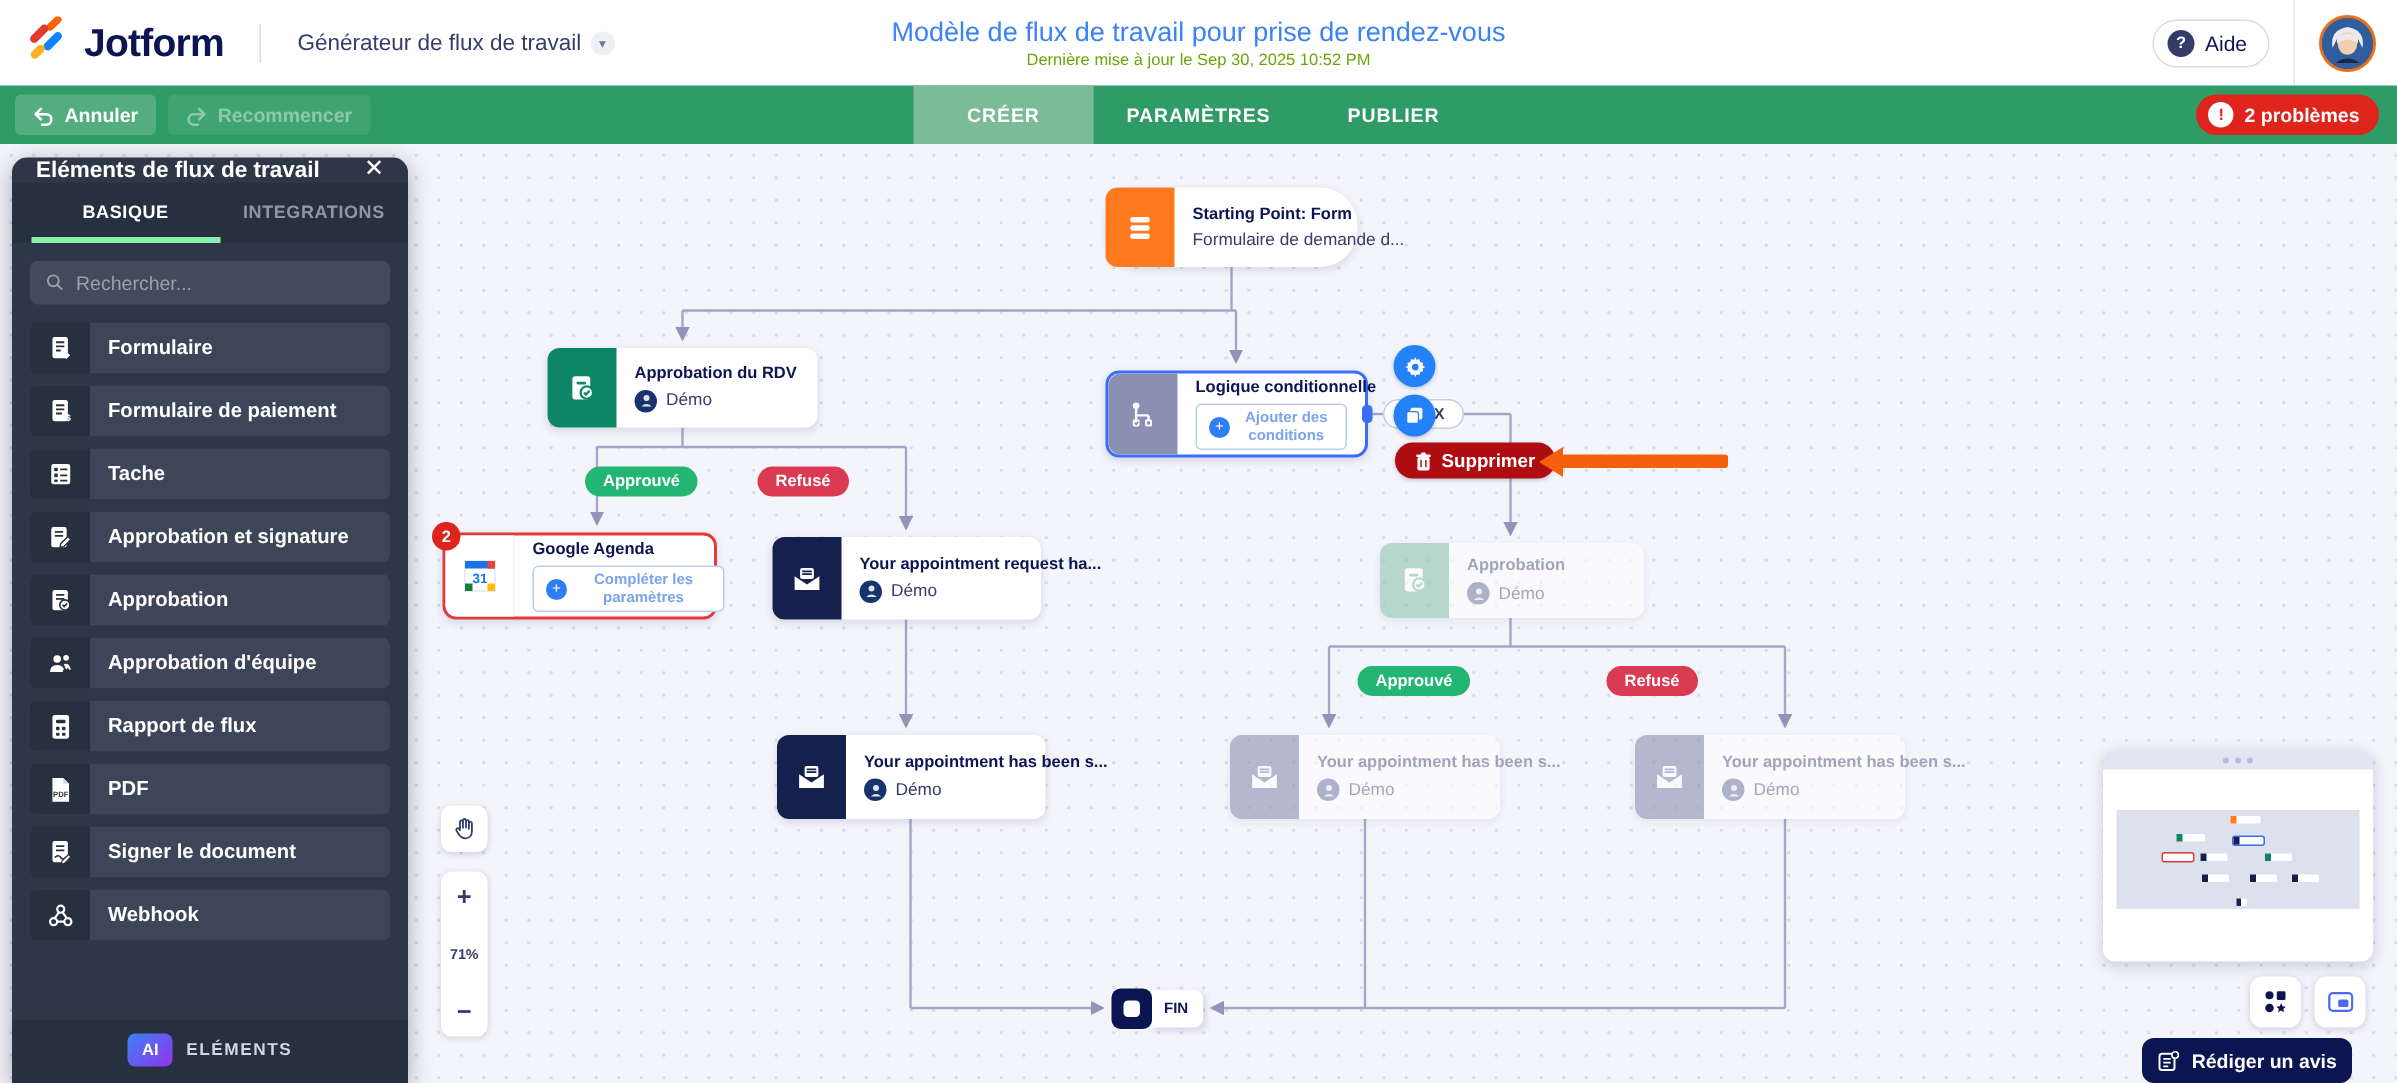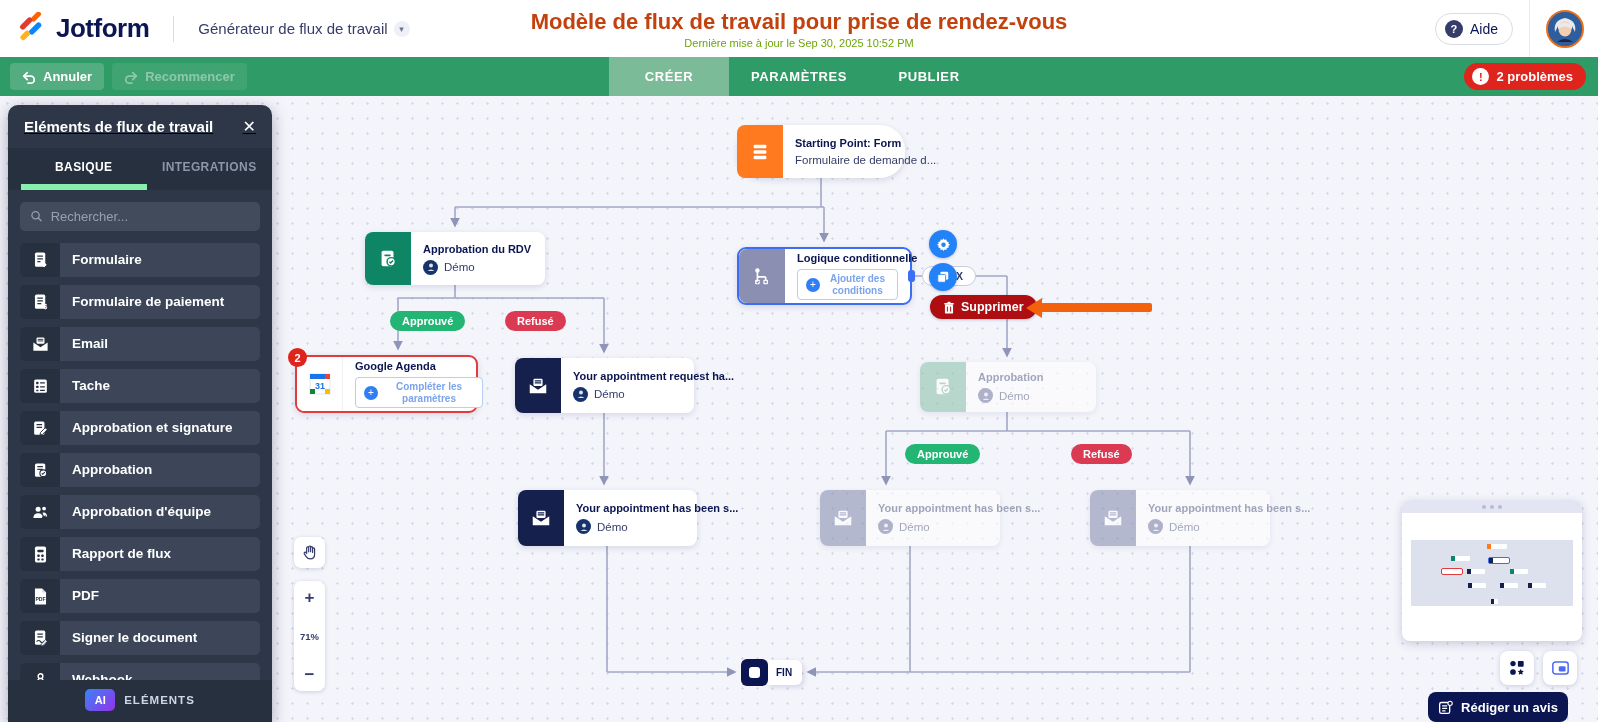--- a/index.html
+++ b/index.html
@@ -6,21 +6,21 @@
   html,body { width:1598px; height:722px; overflow:hidden; font-family:"Liberation Sans", sans-serif; background:#fff; }
 
   
   .app-header { position:absolute; left:0; top:0; width:1598px; height:57px; background:#fff; display:flex; align-items:center; z-index:20; }
   .brand-wrap { display:flex; align-items:center; gap:10px; padding-left:16px; }
   .brand-name { font-size:26px; font-weight:bold; color:#0a1551; letter-spacing:-0.5px; }
   .hdr-divider { width:1px; height:26px; background:#d9dce6; margin:0 14px; }
   .app-switcher { display:flex; align-items:center; gap:6px; font-size:15px; color:#343c6a; cursor:pointer; }
   .chev { width:16px; height:16px; border-radius:50%; background:#eef0f6; display:flex; align-items:center; justify-content:center; font-size:9px; color:#6c7390; }
   .hdr-center { position:absolute; left:0; right:0; top:0; height:57px; display:flex; flex-direction:column; align-items:center; justify-content:center; pointer-events:none; }
-  .flow-title { font-size:22px; font-weight:bold; color:#c2410c; }
+  .flow-title { font-size:18px; font-weight:normal; color:#3b82f6; }
   .flow-updated { font-size:11px; color:#6ba506; margin-top:2px; }
   .hdr-right { position:absolute; right:14px; top:0; height:57px; display:flex; align-items:center; gap:16px; }
   .help-btn { display:flex; align-items:center; gap:7px; border:1px solid #d9dce6; border-radius:17px; padding:6px 14px 6px 9px; font-size:14px; color:#0a1551; background:#fff; cursor:pointer; }
   .help-q { width:18px; height:18px; border-radius:50%; background:#343c6a; color:#fff; font-size:11px; font-weight:bold; display:flex; align-items:center; justify-content:center; }
   .hdr-right .vline { width:1px; height:57px; background:#e7e9f0; }
   .avatar { width:38px; height:38px; border-radius:50%; border:2px solid #e8701a; background:#2f5e9e; overflow:hidden; cursor:pointer; }
 
   
   .toolbar { position:absolute; left:0; top:57px; width:1598px; height:39px; background:#2f9b66; display:flex; align-items:center; z-index:20; }
   .tb-left { display:flex; gap:8px; padding-left:10px;justify-content:space-between; }
@@ -65,26 +65,26 @@
   .anno-shaft { position:absolute; left:14px; top:5px; height:9px; background:#f4610c; border-radius:2px; }
   .anno-head { position:absolute; left:0; top:0; width:0; height:0; border-top:10px solid transparent; border-bottom:10px solid transparent; border-right:16px solid #f4610c; }
 
   .fin-node { position:absolute; display:flex; align-items:center; z-index:3; cursor:pointer; }
   .fin-ic { width:27px; height:27px; background:#0a1551; border-radius:6px; display:flex; align-items:center; justify-content:center; }
   .fin-sq { width:11px; height:11px; background:#fff; border-radius:3px; }
   .fin-label { background:#fff; border-radius:0 6px 6px 0; padding:7px 10px 7px 8px; font-size:10px; font-weight:bold; color:#0a1551; box-shadow:2px 2px 5px rgba(30,40,90,.15); }
 
   
   .sidebar { position:absolute; left:8px; top:105px; width:264px; height:617px; background:#2e3747; border-radius:10px 10px 0 0; box-shadow:0 4px 16px rgba(20,30,60,.35); z-index:10; display:flex; flex-direction:column; }
-  .sb-head { display:flex; align-items:center; justify-content:space-between; padding:13px 16px;text-decoration:underline; }
+  .sb-head { display:flex; align-items:flex-start; justify-content:space-between; padding:0 16px; }
   .sb-title { color:#fff; font-size:15px; font-weight:bold; }
   .sb-close { color:#fff; font-size:16px; cursor:pointer; line-height:1; }
   .sb-tabs { display:flex; background:#26303f; }
   .sb-tab { flex:1; text-align:center; padding:12px 0 10px; font-size:12px; font-weight:bold; letter-spacing:.4px; color:#8d96a8; cursor:pointer; border-bottom:3px solid transparent; }
-  .sb-tab.active { color:#fff; border-bottom:6px solid #86efac;margin-left:13px; }
+  .sb-tab.active { color:#fff; border-bottom:4px solid #86efac;margin-left:13px; }
   .sb-search { margin:12px 12px 10px; background:#414b5c; border-radius:5px; display:flex; align-items:flex-start; gap:8px; padding:7px 10px; }
   .sb-search input { background:transparent; border:none; outline:none; color:#cfd5e1; font-size:13px; width:100%; font-family:"Liberation Sans",sans-serif; }
   .sb-search input::placeholder { color:#98a0ad; }
   .sb-list { padding:2px 12px 0; overflow:hidden; flex:1; position:relative; }
   .sb-item { display:flex; margin-bottom:8px; border-radius:5px; overflow:hidden; cursor:pointer; }
   .sb-item-ic { width:40px; background:#26303f; display:flex; align-items:center; justify-content:center; flex:none; }
   .sb-item-lb { flex:1; background:#3c4658; color:#fff; font-size:13.5px; font-weight:bold; display:flex; align-items:center; padding:8px 12px; line-height:1.2; min-height:34px; }
   .sb-foot { background:#26303f; display:flex; align-items:center; justify-content:center; gap:9px; padding:9px 0 11px; }
   .ai-badge { width:30px; height:22px; border-radius:5px; background:linear-gradient(135deg,#3b82f6,#9333ea); color:#fff; font-size:11px; font-weight:bold; display:flex; align-items:center; justify-content:center; }
   .sb-foot-lb { color:#cfd6e4; font-size:11.5px; font-weight:bold; letter-spacing:1px; }
@@ -540,30 +540,20 @@
             <rect x="5" y="2" width="13" height="18" rx="2" fill="#fff"></rect>
             <path d="M8 6.5 h7 M8 10 h7 M8 13.5 h5" stroke="#26303f" stroke-width="1.6"></path>
             <text x="16" y="20" font-size="8" font-weight="bold" fill="#fff" font-family="Liberation Sans, sans-serif">$</text>
           </svg>
         </span>
       <span class="sb-item-lb">Formulaire de paiement</span>
     </div>
     <div class="sb-item">
       <span class="sb-item-ic">
           <svg width="19" height="19" viewBox="0 0 24 24">
-            <rect x="7" y="3" width="10" height="8" rx="1.5" fill="#fff"></rect>
-            <path d="M8.5 5.5 h7 M8.5 7.5 h7" stroke="#26303f" stroke-width="1.2"></path>
-            <path d="M3 9.5 l9 6 9-6 V20 H3 Z" fill="#fff"></path>
-          </svg>
-        </span>
-      <span class="sb-item-lb">Email</span>
-    </div>
-    <div class="sb-item">
-      <span class="sb-item-ic">
-          <svg width="19" height="19" viewBox="0 0 24 24">
             <rect x="4" y="3" width="16" height="17" rx="2" fill="#fff"></rect>
             <rect x="6.5" y="6" width="3" height="3" rx=".8" fill="#26303f"></rect>
             <rect x="6.5" y="11" width="3" height="3" rx=".8" fill="#26303f"></rect>
             <rect x="6.5" y="16" width="3" height="2" rx=".8" fill="#26303f"></rect>
             <path d="M11.5 7.5 h6 M11.5 12.5 h6 M11.5 17 h6" stroke="#26303f" stroke-width="1.5"></path>
           </svg>
         </span>
       <span class="sb-item-lb">Tache</span>
     </div>
     <div class="sb-item">

